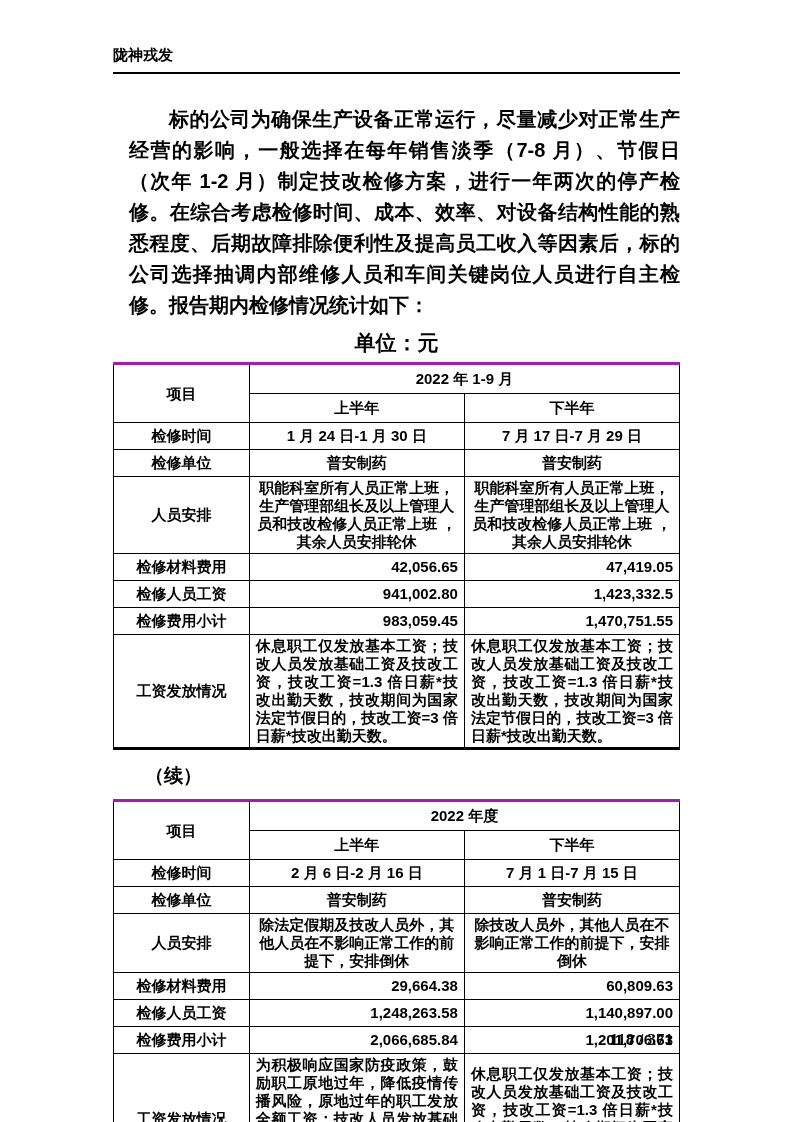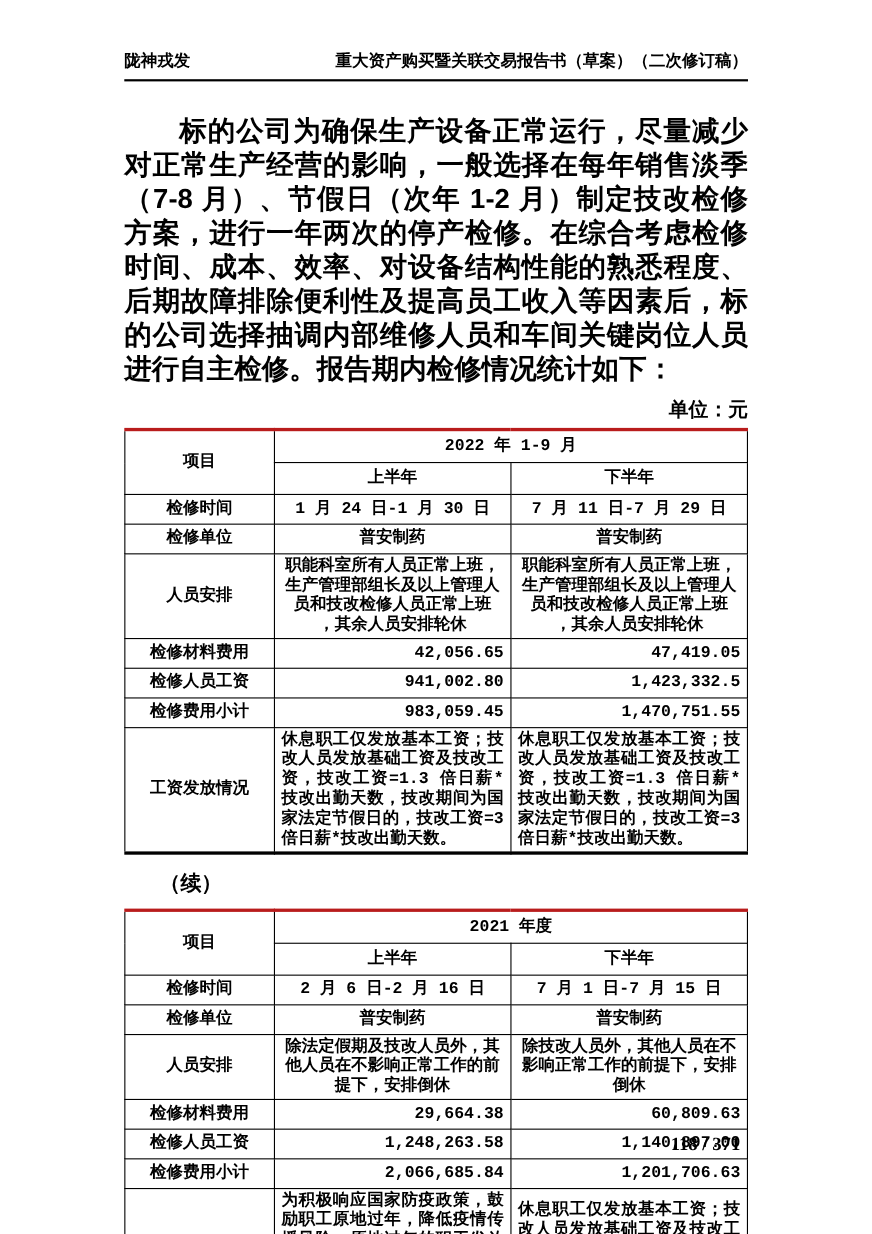--- a/index.html
+++ b/index.html
@@ -19,39 +19,38 @@
     display:flex;
     justify-content:space-between;
     align-items:flex-end;
     font-size:15px;
     font-weight:bold;
     border-bottom:2px solid #000;
     padding-bottom:7px;
   }
   .doc-header .h-right { text-align:right; }
   .body-para {
-    margin:30px 0 0 0;
-    font-size:25px;
+    margin:30px 0 0 16px;
+    font-size:20px;
     line-height:31px;
     text-align:justify;
     text-indent:2em;
   }
   .unit-label {
-    text-align:right;
-    font-size:18px;
+    text-align:center;
+    font-size:21px;
     margin:8px 0 5px 0;
   }
   table.rpt {
     width:100%;
     border-collapse:collapse;
     table-layout:fixed;
     font-size:15px;
-    border-top:3px solid #b91c1c;
+    border-top:3px solid #a21caf;
     border-bottom:3px solid #000;
-    font-family:Liberation Mono, monospace;
   }
   table.rpt td {
     border:1px solid #000;
     padding:2px 6px;
     vertical-align:middle;
     line-height:18px;
     font-weight:bold;
     word-break:break-all;
   }
   table.rpt tr.hdr td { height:24px; }
@@ -74,21 +73,20 @@
     font-weight:bold;
   }
 </style>
 </head>
 <body>
 
 <div class="page">
 
   <div class="doc-header">
     <span class="h-left">陇神戎发</span>
-    <span class="h-right">重大资产购买暨关联交易报告书（草案）（二次修订稿）</span>
   </div>
 
   <p class="body-para">标的公司为确保生产设备正常运行，尽量减少对正常生产经营的影响，一般选择在每年销售淡季（7-8 月）、节假日（次年 1-2 月）制定技改检修方案，进行一年两次的停产检修。在综合考虑检修时间、成本、效率、对设备结构性能的熟悉程度、后期故障排除便利性及提高员工收入等因素后，标的公司选择抽调内部维修人员和车间关键岗位人员进行自主检修。报告期内检修情况统计如下：</p>
 
   <div class="unit-label">单位：元</div>
 
   <table class="rpt">
     <colgroup>
         <col class="c-label">
         <col class="c-data">
@@ -99,21 +97,21 @@
         <td class="ct" rowspan="2">项目</td>
         <td class="ct" colspan="2">2022 年 1-9 月</td>
       </tr>
       <tr class="hdr">
         <td class="ct">上半年</td>
         <td class="ct">下半年</td>
       </tr>
       <tr class="sgl">
         <td class="ct">检修时间</td>
         <td class="ct">1 月 24 日-1 月 30 日</td>
-        <td class="ct">7 月 11 日-7 月 29 日</td>
+        <td class="ct">7 月 17 日-7 月 29 日</td>
       </tr>
       <tr class="sgl">
         <td class="ct">检修单位</td>
         <td class="ct">普安制药</td>
         <td class="ct">普安制药</td>
       </tr>
       <tr>
         <td class="ct">人员安排</td>
         <td class="ct">职能科室所有人员正常上班，生产管理部组长及以上管理人员和技改检修人员正常上班 ，其余人员安排轮休</td>
         <td class="ct">职能科室所有人员正常上班，生产管理部组长及以上管理人员和技改检修人员正常上班 ，其余人员安排轮休</td>
@@ -145,21 +143,21 @@
 
   <table class="rpt">
     <colgroup>
         <col class="c-label">
         <col class="c-data">
         <col class="c-data">
       </colgroup>
     <tbody>
       <tr class="hdr">
         <td class="ct" rowspan="2">项目</td>
-        <td class="ct" colspan="2">2021 年度</td>
+        <td class="ct" colspan="2">2022 年度</td>
       </tr>
       <tr class="hdr">
         <td class="ct">上半年</td>
         <td class="ct">下半年</td>
       </tr>
       <tr class="sgl">
         <td class="ct">检修时间</td>
         <td class="ct">2 月 6 日-2 月 16 日</td>
         <td class="ct">7 月 1 日-7 月 15 日</td>
       </tr>

